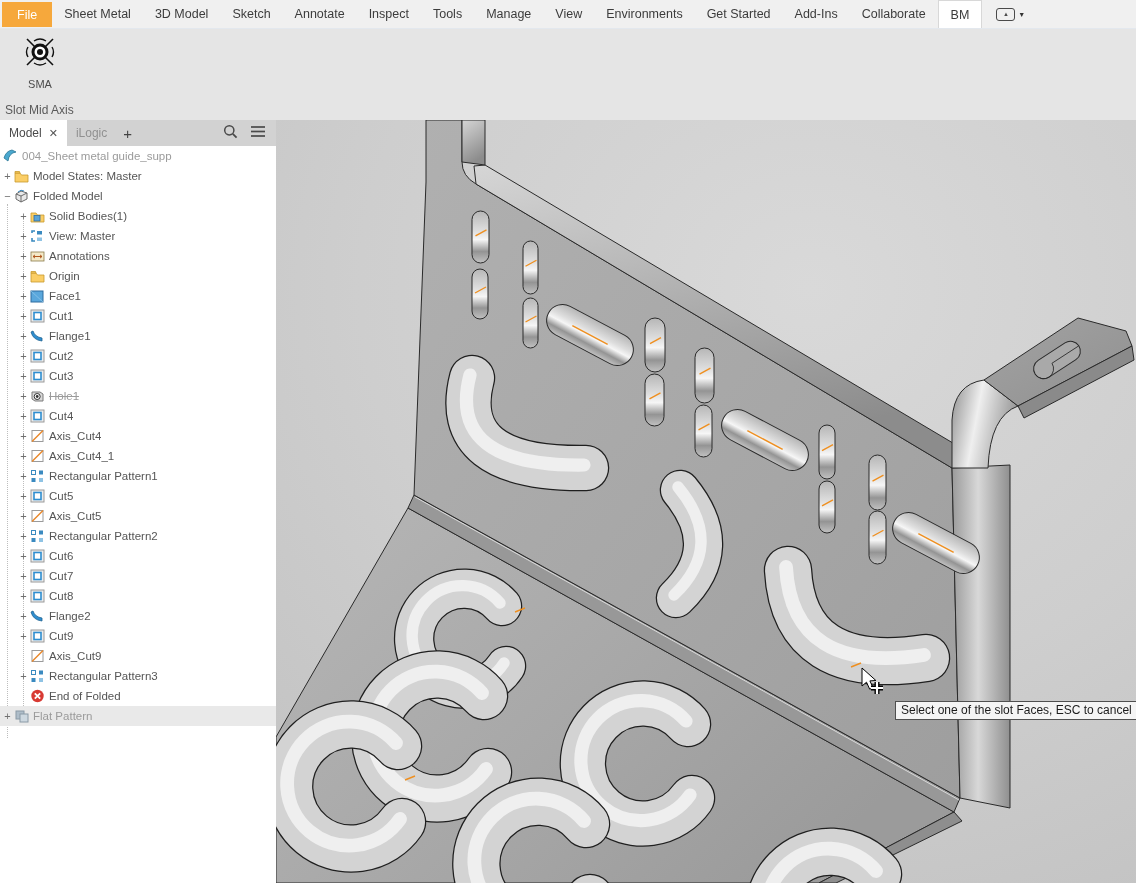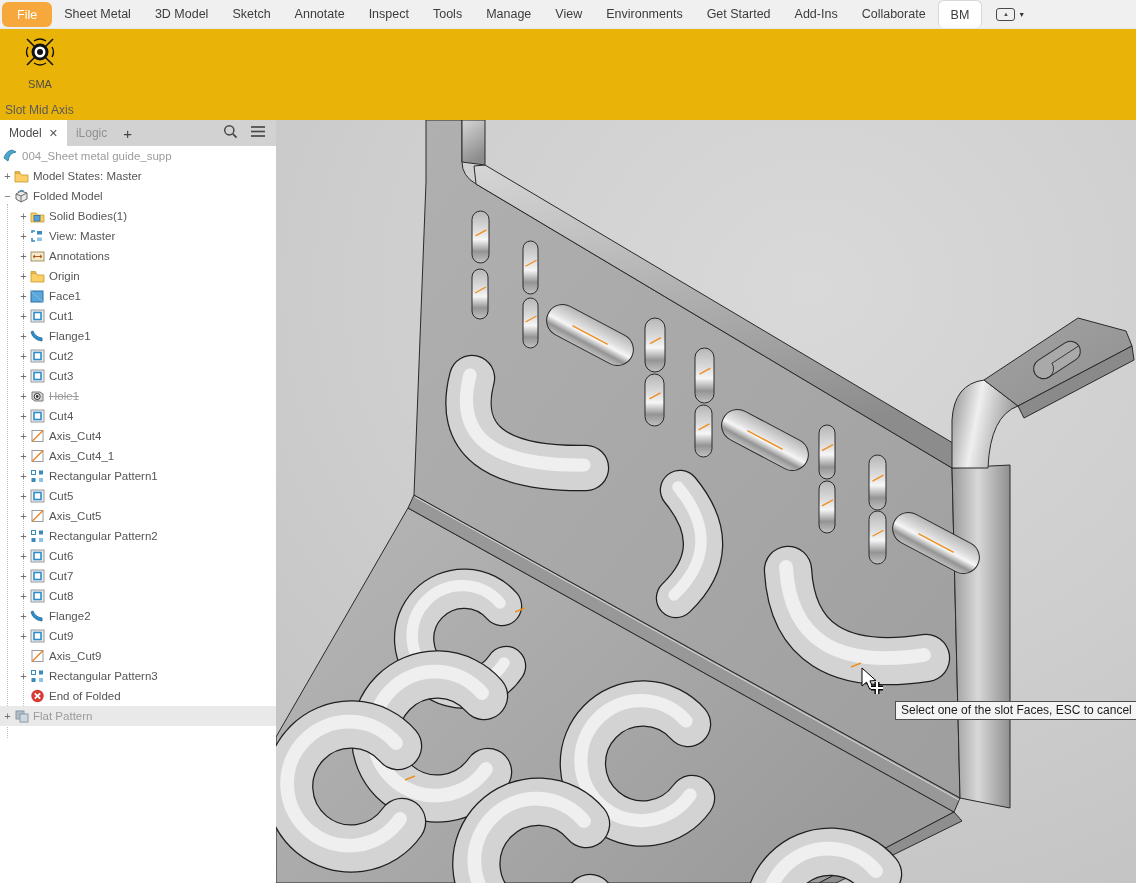--- a/index.html
+++ b/index.html
@@ -8,29 +8,29 @@
     background:#ffffff;
     font-family:"Liberation Sans", sans-serif;
     -webkit-font-smoothing:antialiased;
   }
   
   #menubar{
     position:absolute;left:0;top:0;width:1136px;height:28px;
     background:#f0f0f0;border-bottom:1px solid #e3e8ee;
     display:flex;align-items:stretch;font-size:12.5px;color:#3c3c3c;
   }
-  .menu-tab{display:flex;align-items:center;padding:0 12px;cursor:default;white-space:nowrap;border-radius:6px;}
+  .menu-tab{display:flex;align-items:center;padding:0 12px;cursor:default;white-space:nowrap;}
   .menu-tab.file{background:#f6a83c;color:#ffffff;margin:2px 0 1px 2px;padding:0 15px;}
   .menu-tab.active{background:#ffffff;border:1px solid #d8d8d8;border-bottom:none;}
   .menu-overflow{display:flex;align-items:center;margin-left:14px;gap:3px;}
   .mo-box{width:17px;height:11px;border:1.5px solid #4a4a4a;border-radius:3px;
     display:flex;align-items:center;justify-content:center;font-size:6px;color:#4a4a4a;line-height:0;}
   .mo-caret{font-size:7px;color:#333;}
   
-  #ribbon{position:absolute;left:0;top:29px;width:1136px;height:91px;background:#eab308;border-bottom:1px solid #d9dde2;}
+  #ribbon{position:absolute;left:0;top:29px;width:1136px;height:91px;background:#e5e5e5;border-bottom:1px solid #d9dde2;}
   #sma-btn{position:absolute;left:14px;top:4px;width:52px;height:62px;display:flex;flex-direction:column;align-items:center;cursor:default;}
   #sma-btn .lbl{font-size:11px;color:#4c4c4c;margin-top:3px;}
   #panel-label{position:absolute;left:5px;top:74px;font-size:12px;color:#5a5a5a;}
   
   #browser{position:absolute;left:0;top:120px;width:276px;height:554px;background:#ffffff;border-right:1px solid #ababab;}
   #btabs{position:absolute;left:0;top:0;width:100%;height:26px;background:#d2d2d2;display:flex;align-items:stretch;font-size:12px;color:#4a4a4a;}
   .btab{display:flex;align-items:center;gap:7px;padding:0 9px;}
   .btab.active{background:#ffffff;}
   .btab .x{color:#555;font-size:11px;}
   .btab.inactive{color:#909090;}

